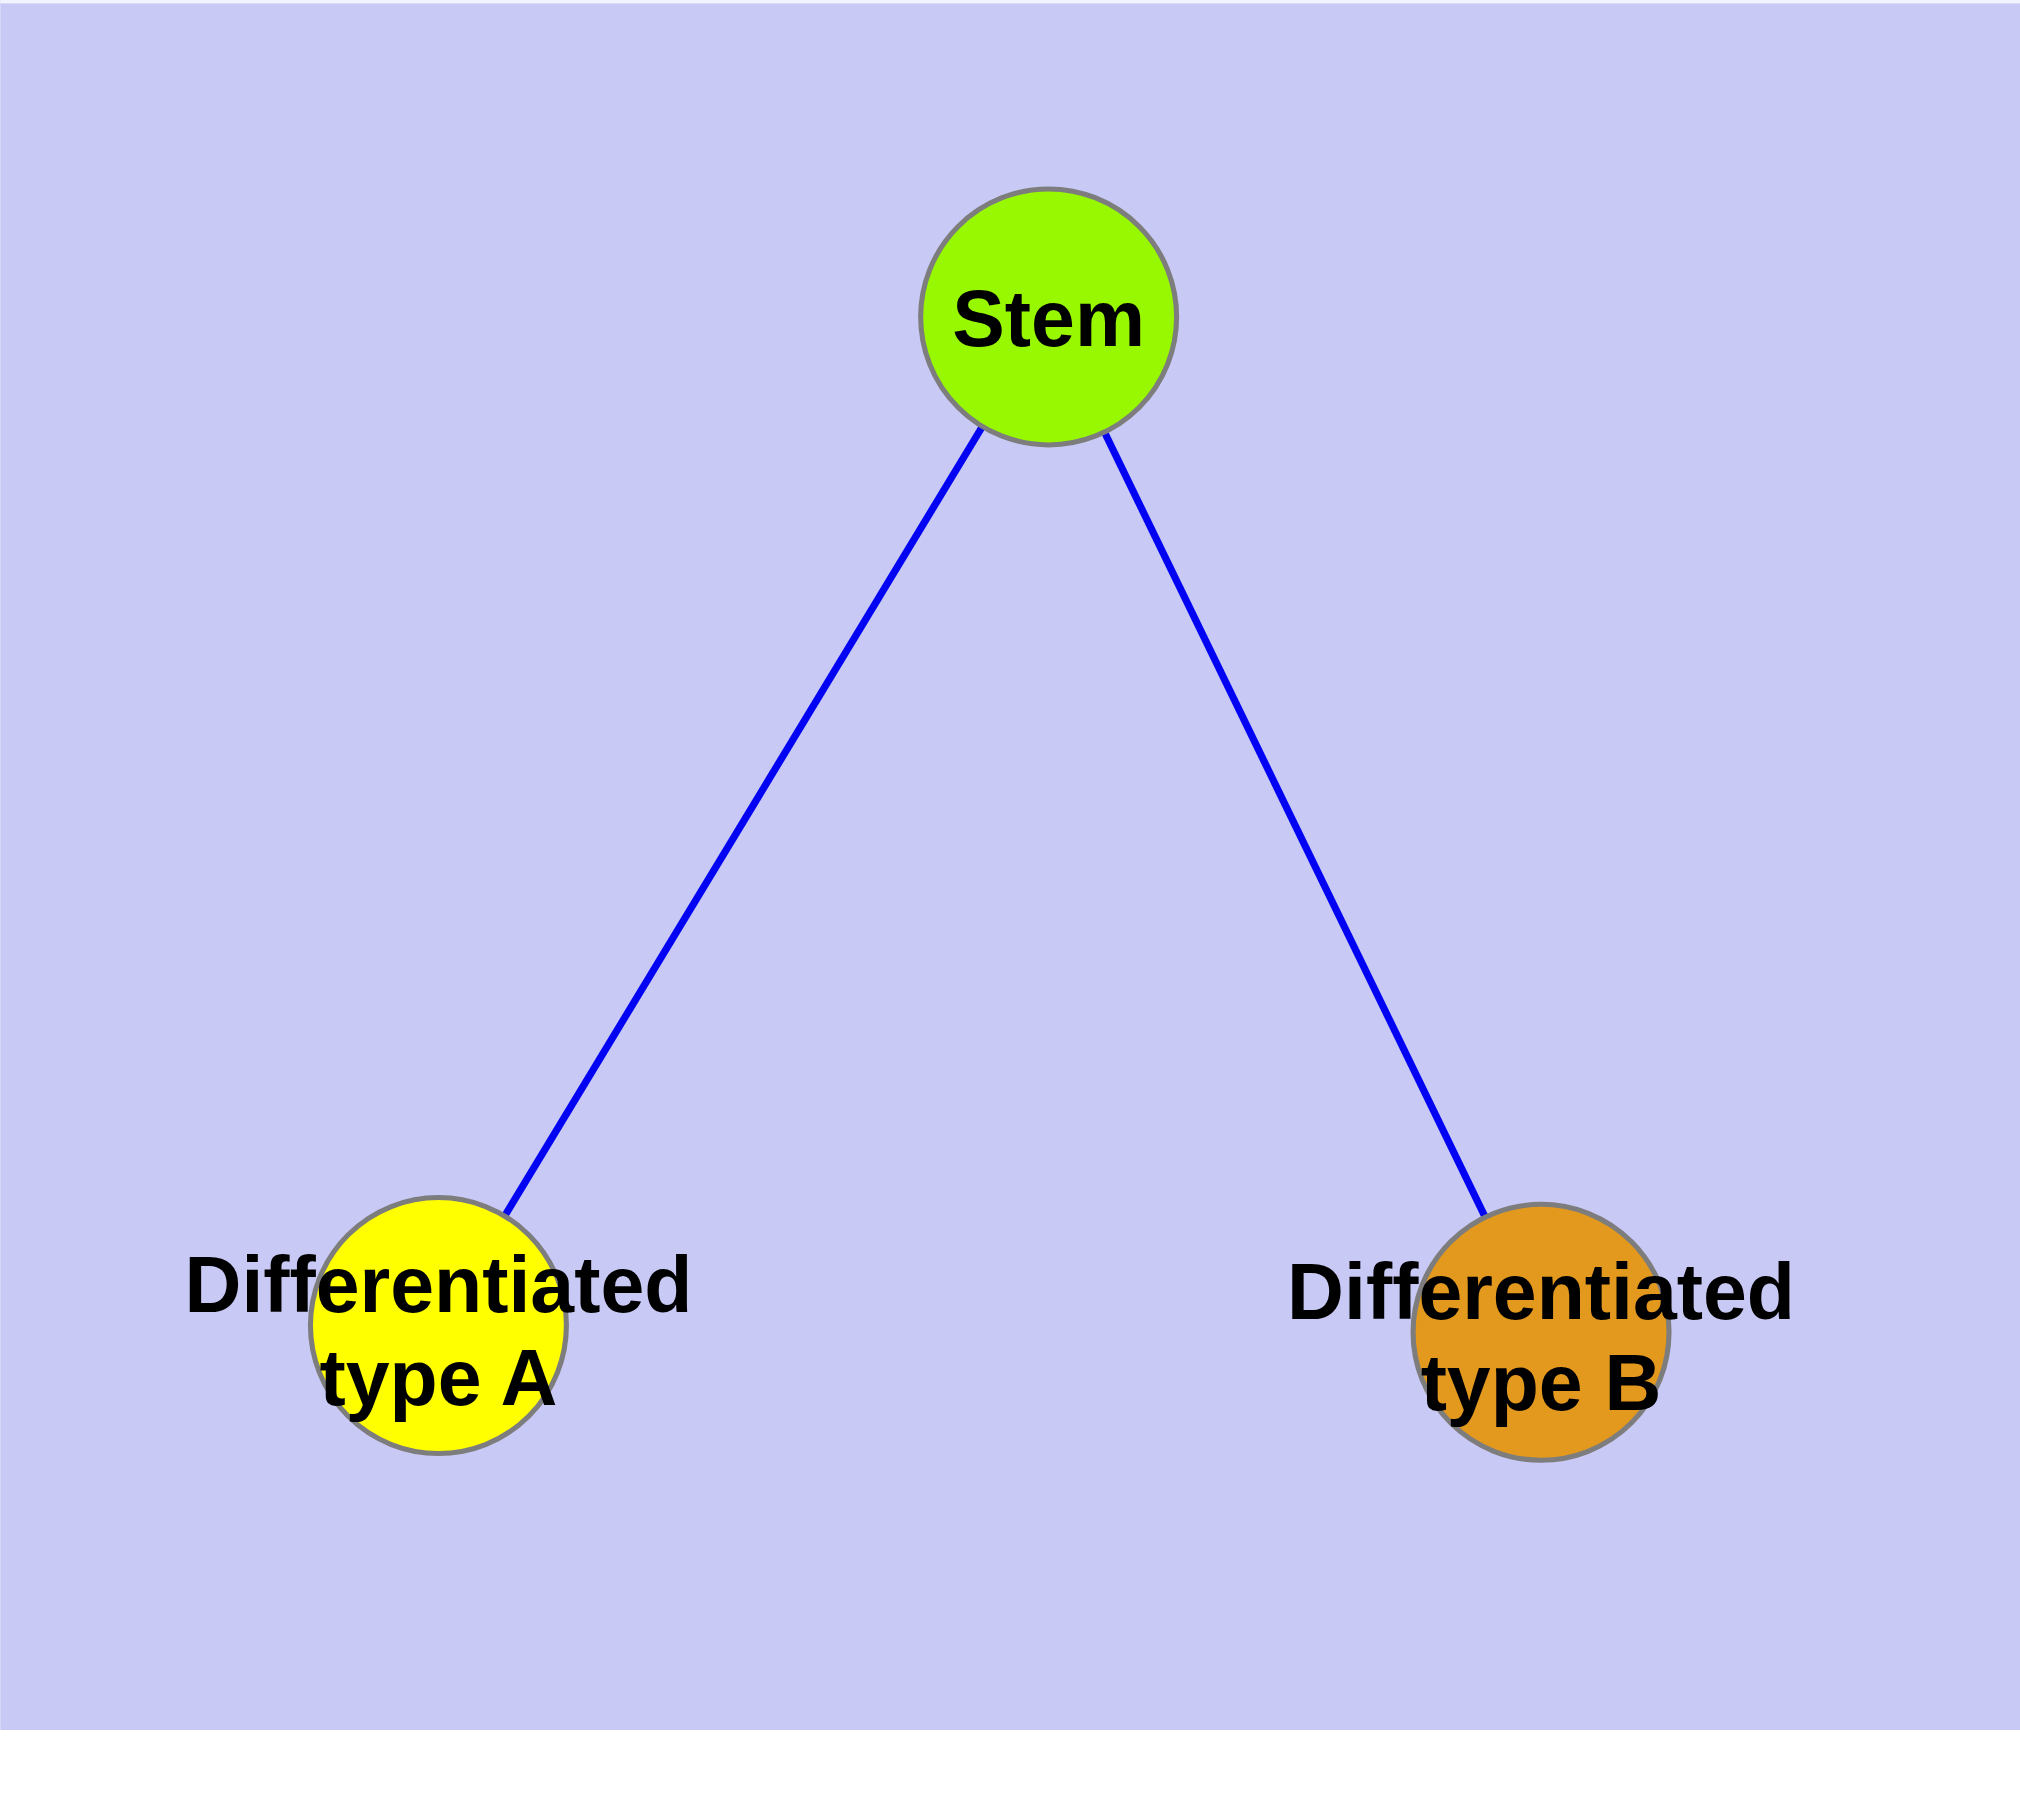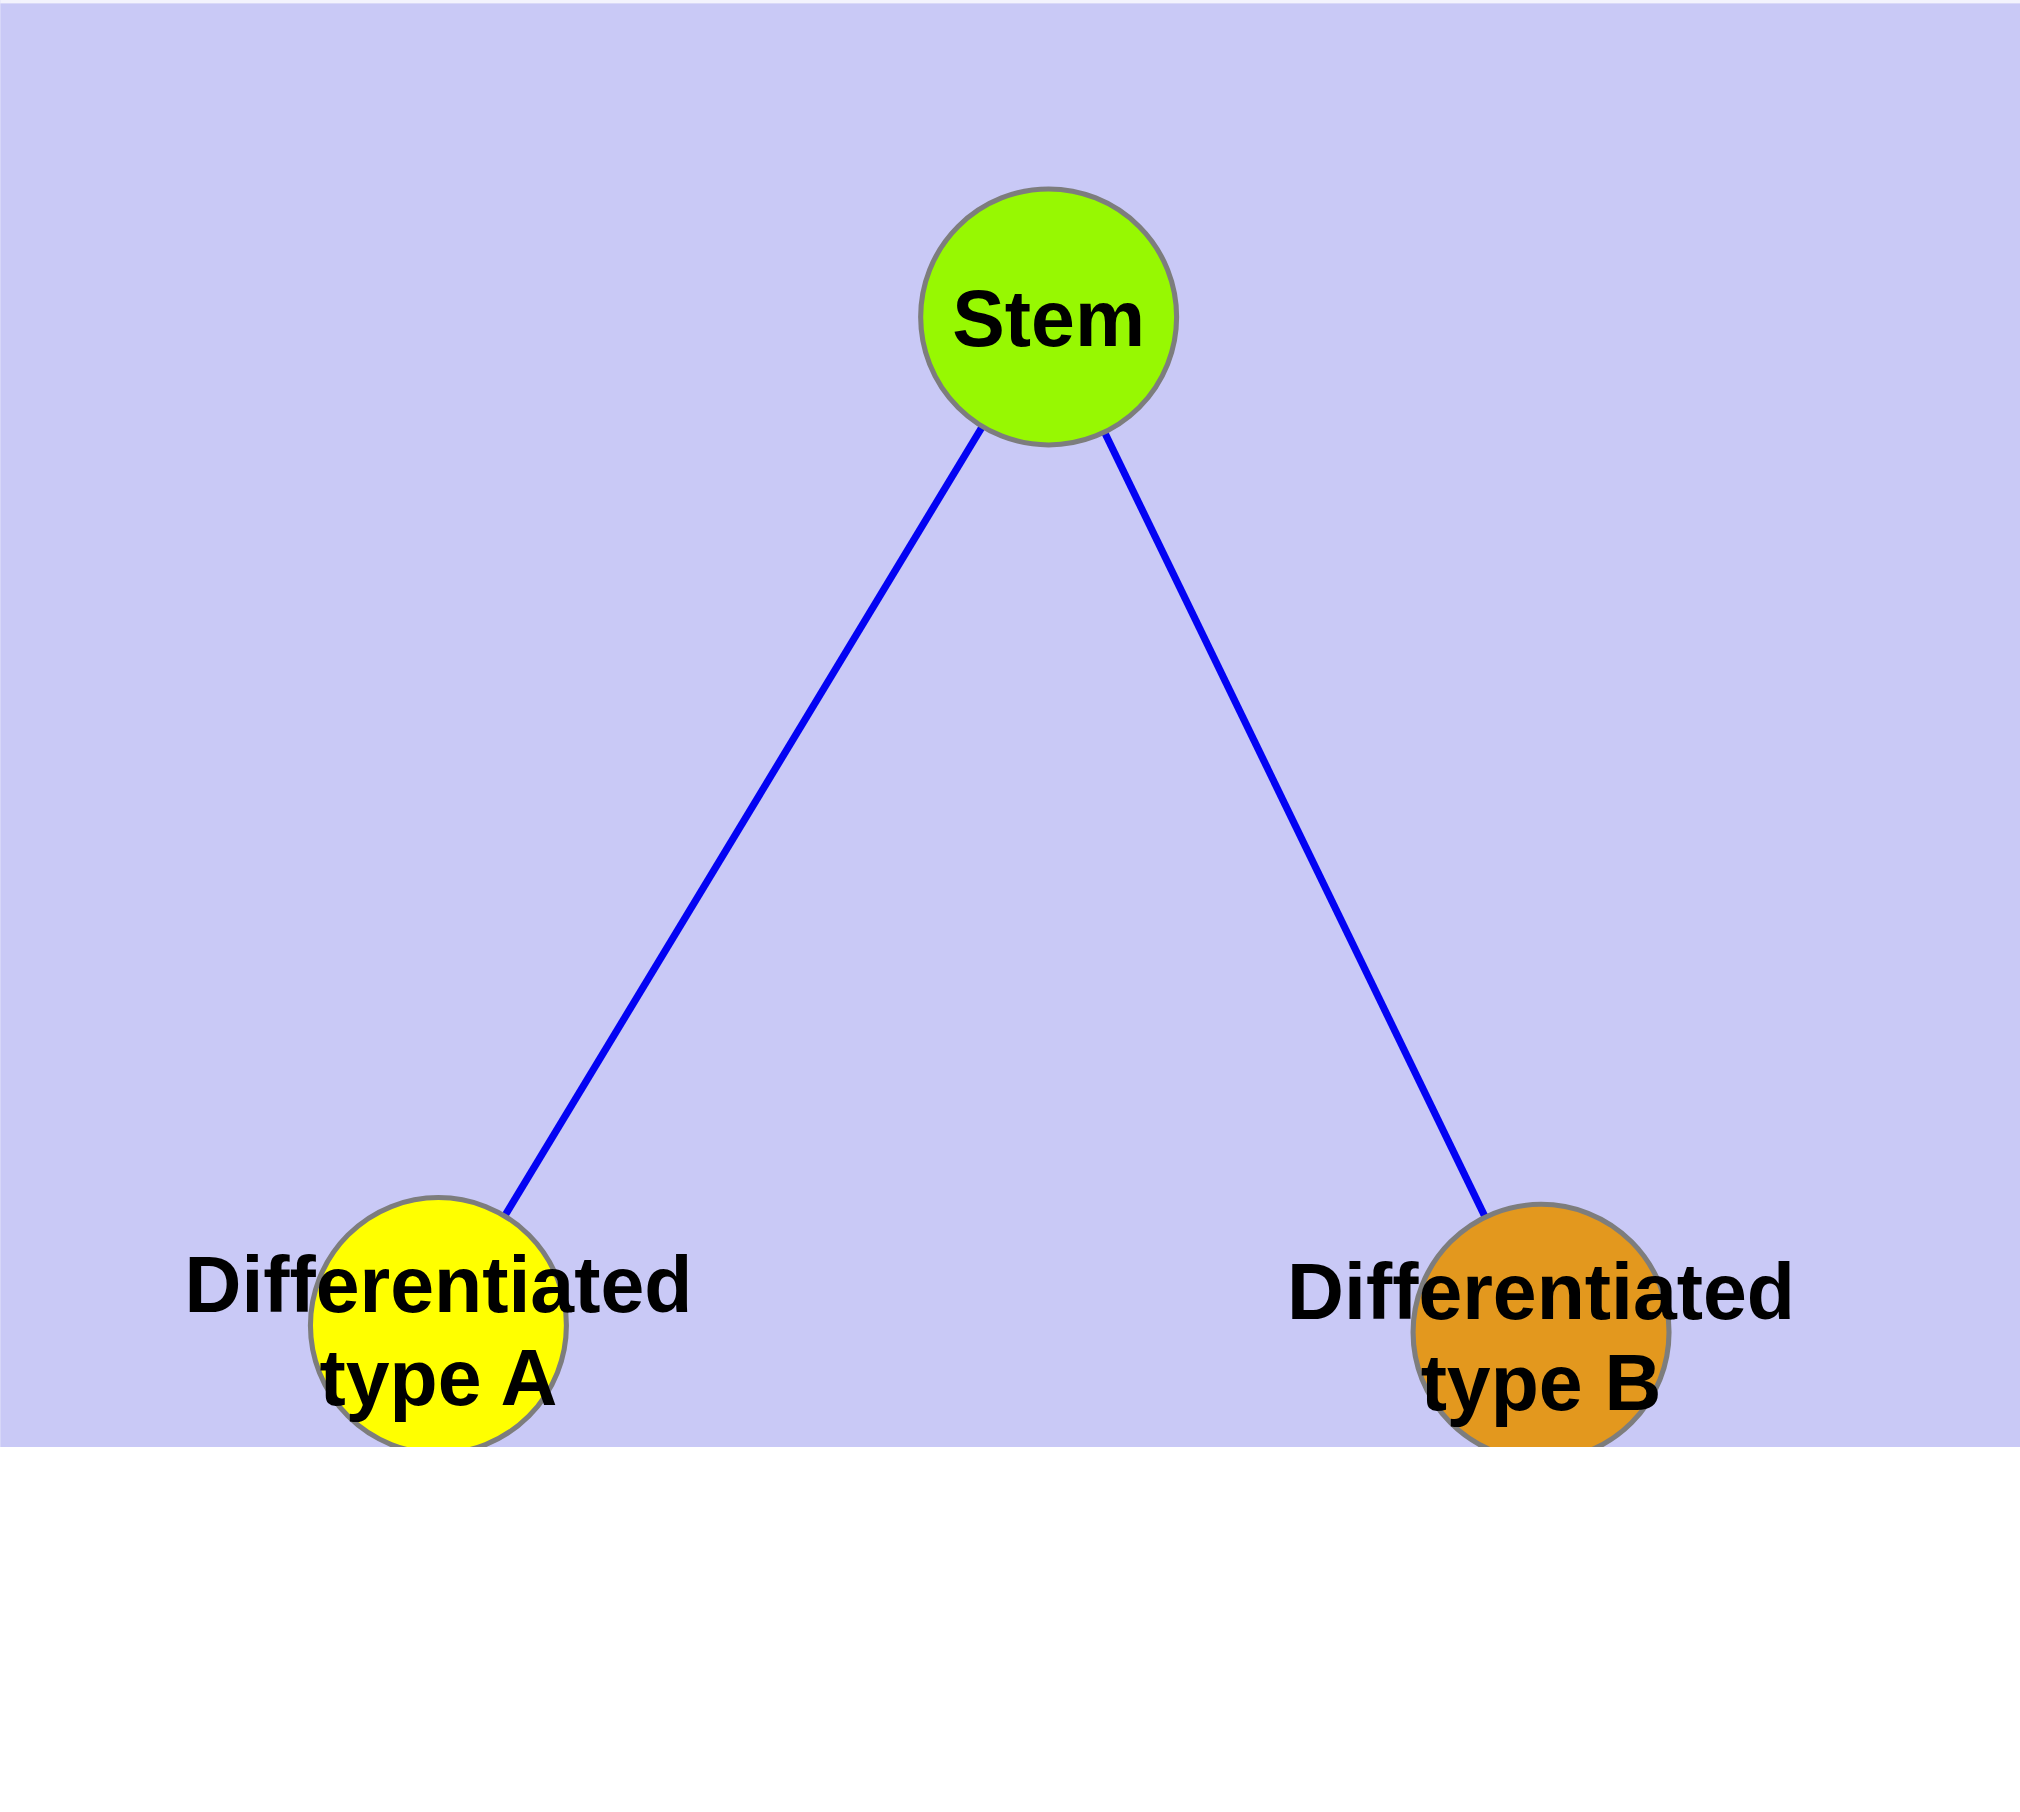--- a/index.html
+++ b/index.html
@@ -3,21 +3,21 @@
 <meta charset="utf-8">
 <style>
   html, body {
     margin: 0;
     padding: 0;
     background: #ffffff;
   }
   .stage {
     position: relative;
     width: 2021px;
-    height: 1447px;
+    height: 1730px;
     overflow: hidden;
   }
   svg.graph {
     display: block;
     width: 2021px;
     height: 1812px;
   }
   .node-label {
     font-family: "Liberation Sans", sans-serif;
     font-weight: 700;

